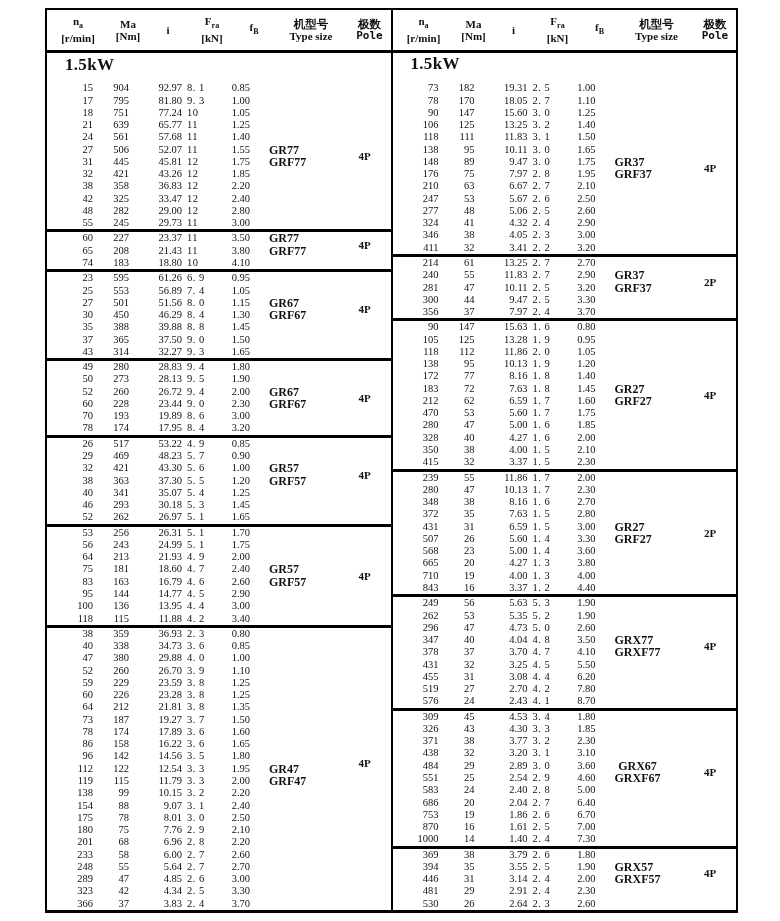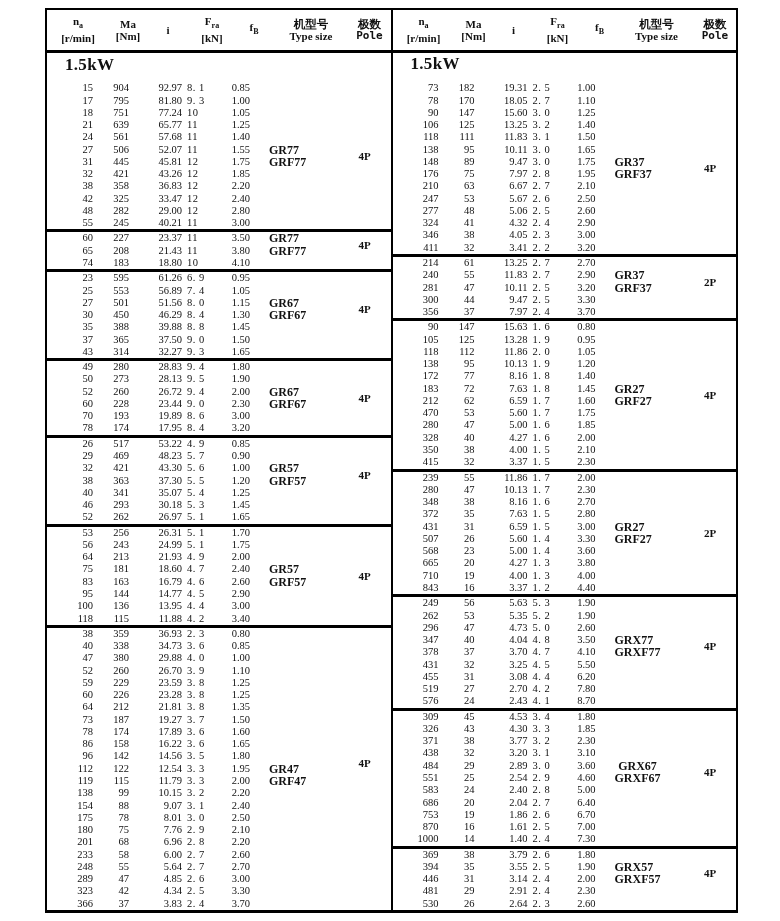--- a/index.html
+++ b/index.html
@@ -169,21 +169,21 @@
             <div class="td c-ma">282</div>
             <div class="td c-i">29.00</div>
             <div class="td c-fra">12</div>
             <div class="td c-fb">2.80</div>
             <div class="td"></div>
             <div class="td"></div>
           </div>
           <div class="trow">
             <div class="td c-na">55</div>
             <div class="td c-ma">245</div>
-            <div class="td c-i">40.21</div>
+            <div class="td c-i">29.73</div>
             <div class="td c-fra">11</div>
             <div class="td c-fb">3.00</div>
             <div class="td"></div>
             <div class="td"></div>
           </div>
           <div class="gl" style="top: 61.35px;">
             <div>GR77</div>
             <div>GRF77</div>
           </div>
           <div class="gp" style="top: 61.35px;">4P</div>

